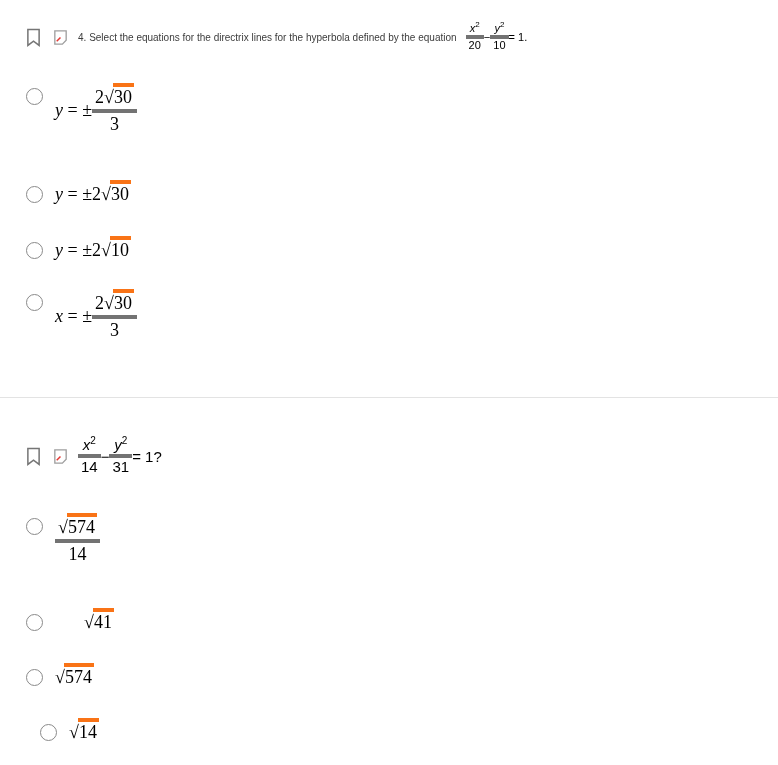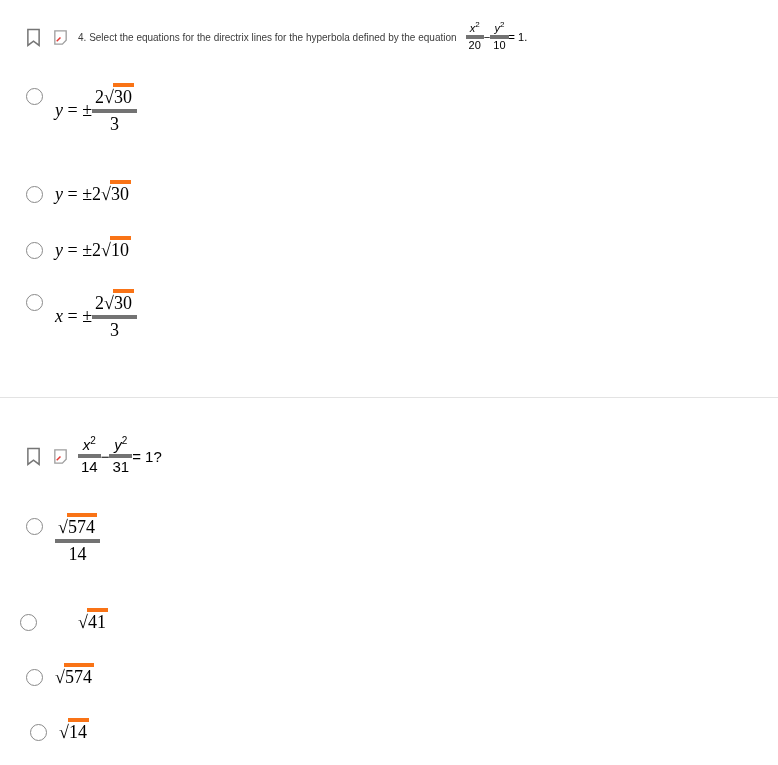--- a/index.html
+++ b/index.html
@@ -147,32 +147,32 @@
 <div class="option fracopt" style="top:516px; left:26px;">
   <span class="radio"></span>
   <span class="omath">
     <span class="frac">
       <span class="num"><span class="sqrt"><span class="rs">√</span><span class="rb">574</span></span></span>
       <span class="den">14</span>
     </span>
   </span>
 </div>
 
-<div class="option" style="top:612px; left:20px;gap:41px;">
+<div class="option" style="top:612px; left:26px;gap:41px;">
   <span class="radio"></span>
   <span class="omath">
     <span class="sqrt"><span class="rs">√</span><span class="rb">41</span></span>
   </span>
 </div>
 
 <div class="option" style="top:667px; left:26px;">
   <span class="radio"></span>
   <span class="omath">
     <span class="sqrt"><span class="rs">√</span><span class="rb">574</span></span>
   </span>
 </div>
 
-<div class="option" style="top:722px; left:30px;text-align:center;">
+<div class="option" style="top:722px; left:40px;text-align:center;">
   <span class="radio"></span>
   <span class="omath">
     <span class="sqrt"><span class="rs">√</span><span class="rb">14</span></span>
   </span>
 </div>
 
 </body></html>

